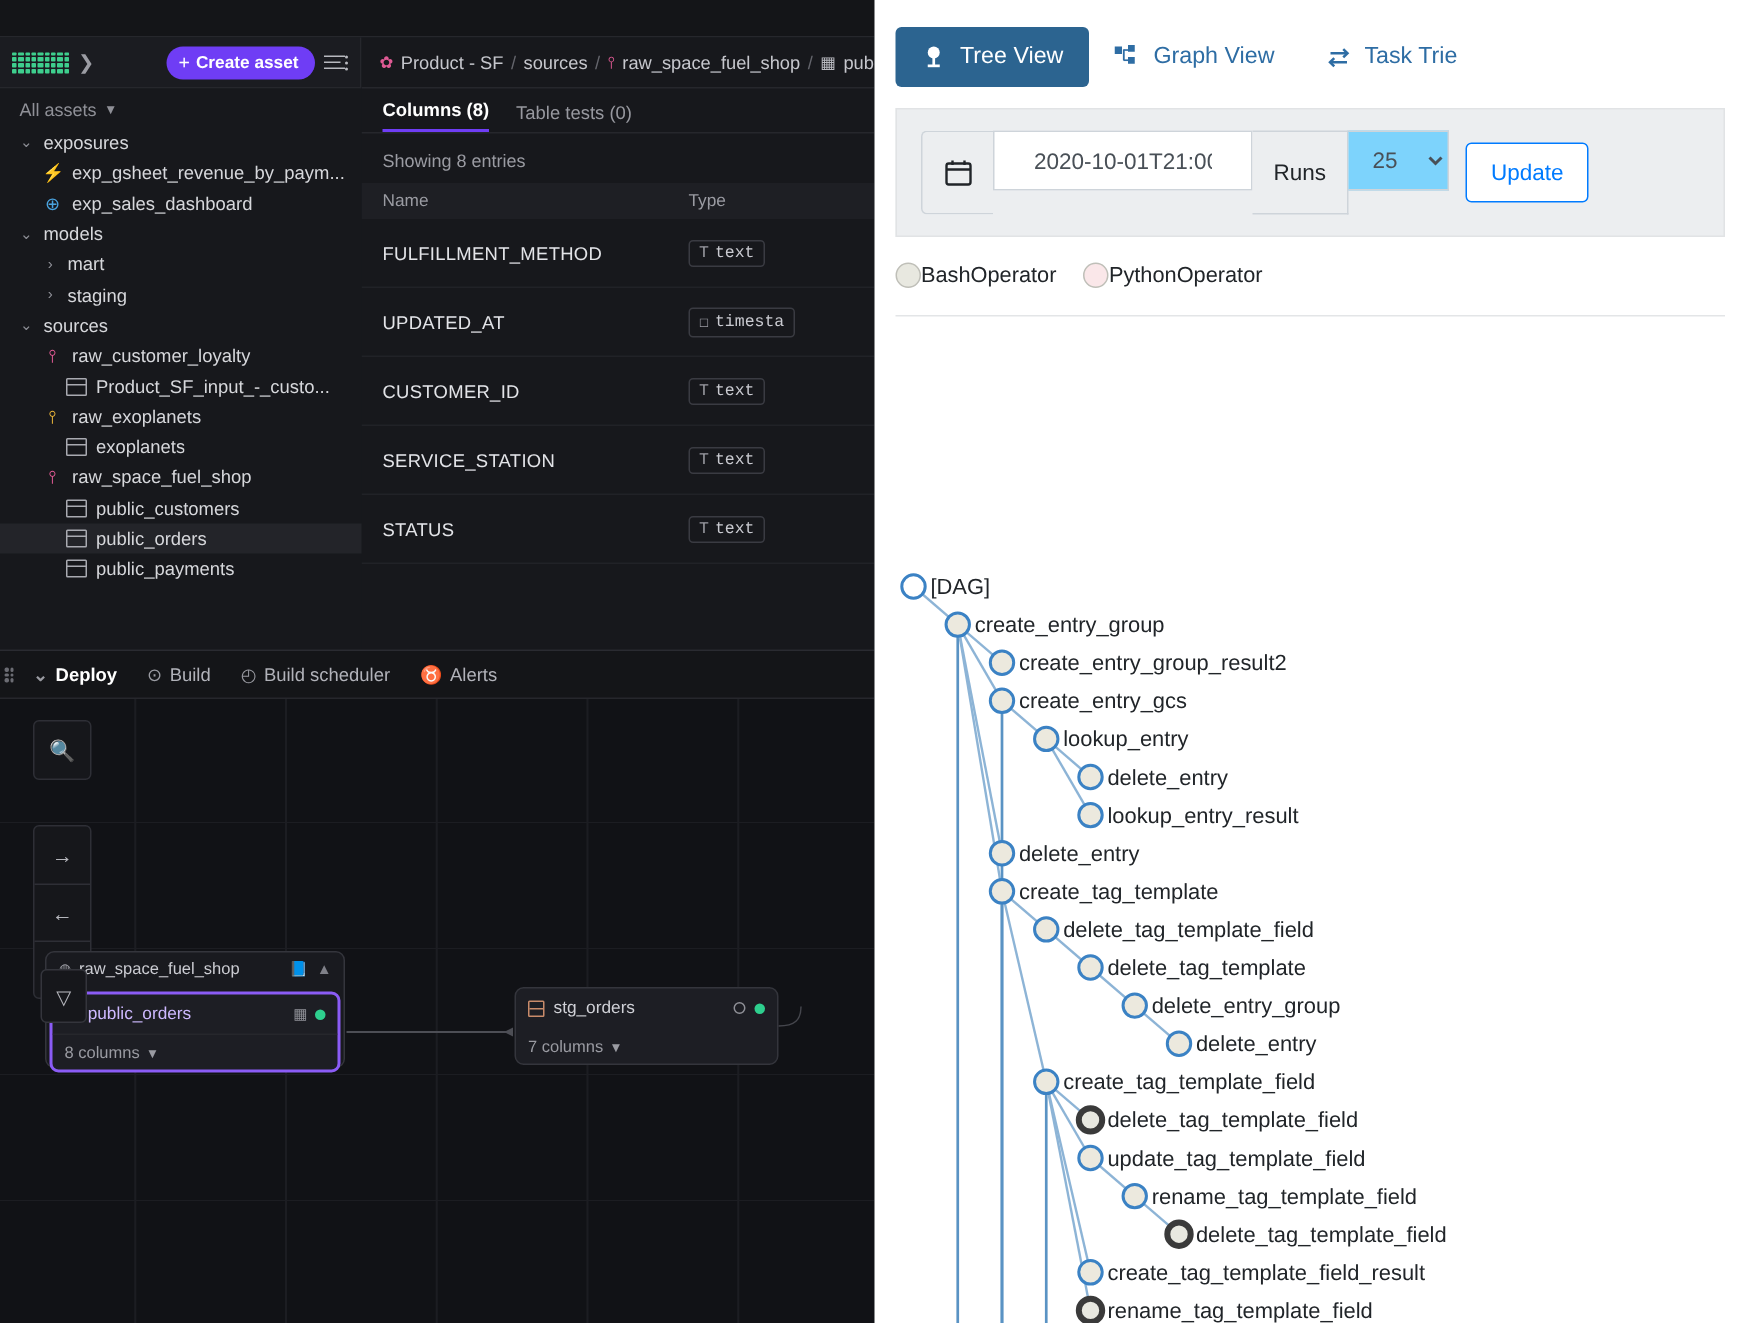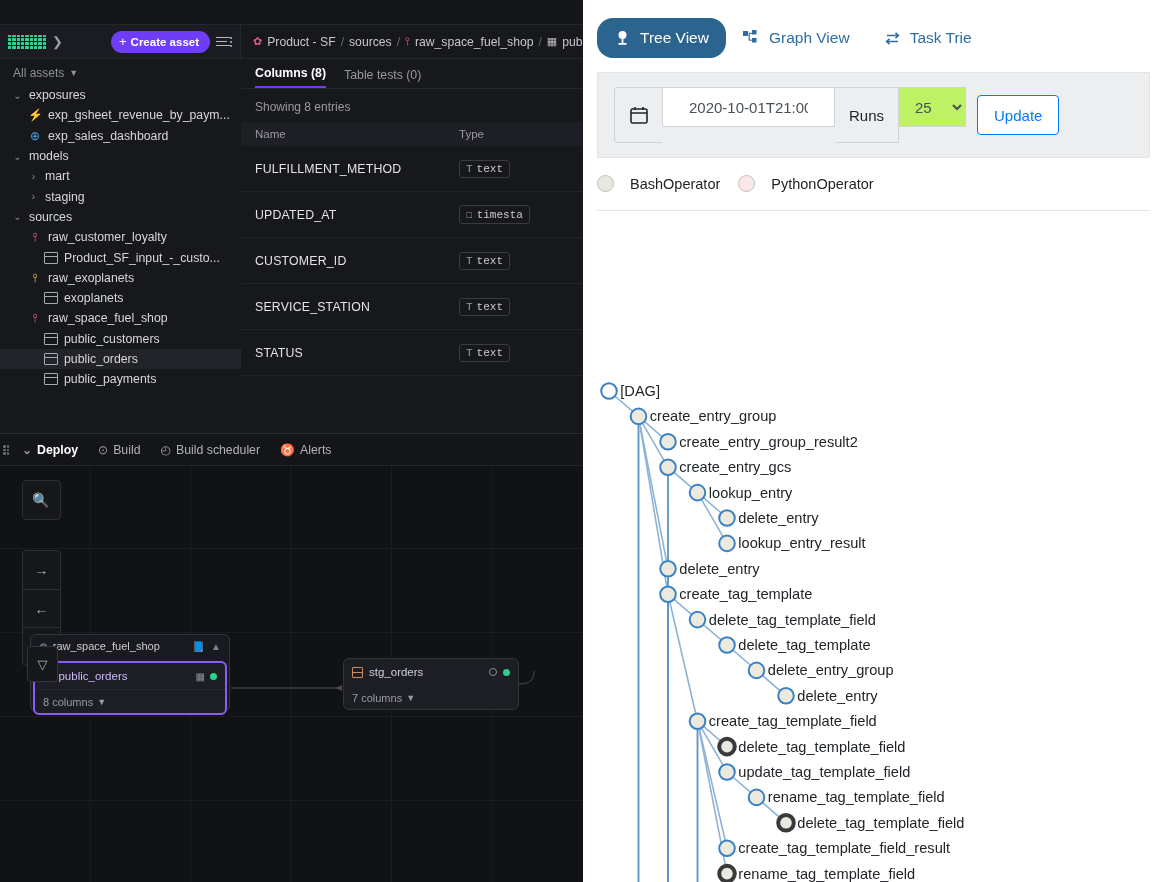--- a/index.html
+++ b/index.html
@@ -168,43 +168,43 @@
   .af-toggle { width:36px; height:20px; border-radius:10px; background:#007bff;
     position:relative; cursor:pointer; flex:0 0 36px; }
   .af-toggle::after { content:""; position:absolute; right:1px; top:1px;
     width:18px; height:18px; border-radius:50%; background:#fff; }
   .af-dag-label { font-size:25px; color:#b7b9bb; font-weight:400; }
   .af-dag-name { font-size:25px; color:#212529; font-weight:700; letter-spacing:-.3px; }
 
   .af-tabs { display:flex; align-items:center; gap:0; padding:18px 0 0 14px; }
   .af-tab { display:flex; align-items:center; gap:9px; padding:11px 17px;
     font-size:15.5px; color:#2e6da4; cursor:pointer; white-space:nowrap; }
-  .af-tab.active { background:#2c6490; color:#fff; border-radius:16px; font-weight:400; }
+  .af-tab.active { background:#2c6490; color:#fff; border-radius:4px; font-weight:400; }
   .af-icon { width:17px; height:17px; flex:0 0 17px; display:inline-block; }
 
   .af-filterbar { margin:14px 14px 0 14px; background:#eceef0; border:1px solid #e1e3e5;
     padding:14px 16px; display:flex; align-items:center; }
   .ig { display:flex; align-items:stretch; }
   .ig-addon { background:#eceef0; border:1px solid #ced4da; border-right:none;
     border-radius:4px 0 0 4px; width:48px; display:flex; align-items:center; justify-content:center; }
   .ig-input { border:1px solid #ced4da; background:#fff; height:40px; width:173px;
     padding:0 26px; font-size:15px; color:#495057; outline:none;
     font-family:"Liberation Sans", sans-serif; }
   .ig-label { background:#eceef0; border:1px solid #ced4da; border-left:none;
     height:56px; display:flex; align-items:center; padding:0 14px; font-size:15px; color:#212529; }
-  .ig-select { border:1px solid #ced4da; border-left:none; background:#bef264; height:40px;
+  .ig-select { border:1px solid #ced4da; border-left:none; background:#7dd3fc; height:40px;
     padding:0 8px 0 12px; font-size:15px; color:#495057; outline:none;
     font-family:"Liberation Sans", sans-serif; }
   .btn-update { margin-left:11px; height:40px; padding:0 16px; background:#fff;
     border:1px solid #007bff; color:#007bff; border-radius:4px; font-size:15px;
     cursor:pointer; font-family:"Liberation Sans", sans-serif; }
 
   .af-legend { display:flex; align-items:center; gap:18px; padding:17px 0 0 14px;
     font-size:14.5px; color:#212529; }
-  .af-legend .item { display:flex; align-items:center; gap:16px; }
+  .af-legend .item { display:flex; align-items:center; gap:0; }
   .lg-circle { width:17px; height:17px; border-radius:50%; border:1px solid #bfbfb8; }
   .af-rule { margin:18px 14px 0 14px; border-top:1px solid #e3e5e7; }
 
   .af-tree { position:absolute; left:0; top:352px; right:0; bottom:0; overflow:hidden; }
   .af-tree svg { display:block; }
   .tnode-label { font-size:14.6px; fill:#212529; font-family:"Liberation Sans", sans-serif; }
 </style>
 </head>
 <body>
 

